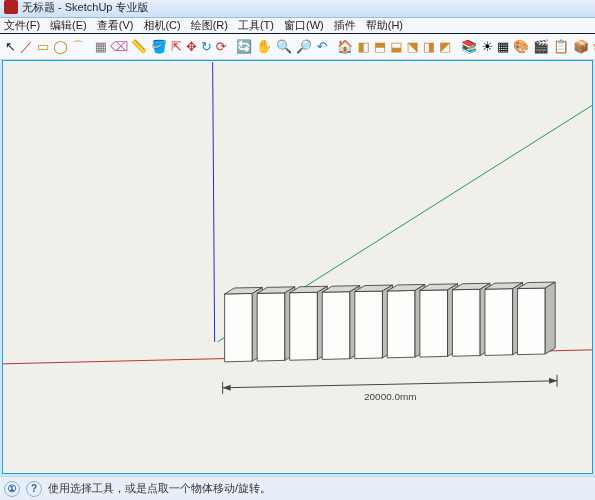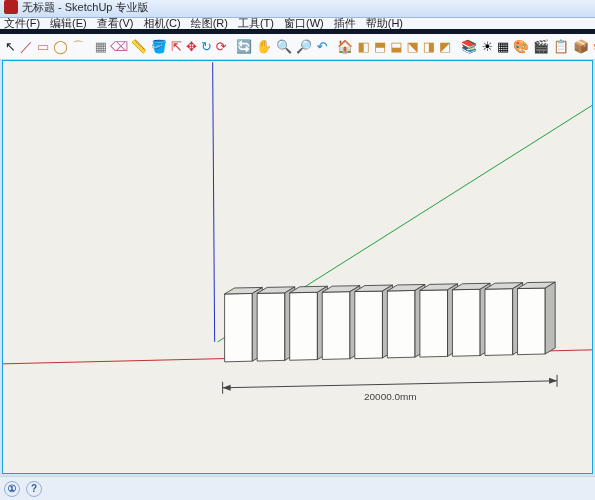--- a/index.html
+++ b/index.html
@@ -1,20 +1,20 @@
 <!DOCTYPE html>
 <html><head>
 <meta charset="utf-8">
 <style>
   * { margin: 0; padding: 0; box-sizing: border-box; }
   body { font-family: "Microsoft YaHei", Tahoma, Arial, sans-serif; font-size: 11px; background: #d4e4f7; width: 595px; height: 500px; overflow: hidden; position: relative; }
   .titlebar { height: 18px; background: linear-gradient(to bottom, #e8f0fc, #cde0f8); display: flex; align-items: flex-start; padding: 0 4px; border-bottom: 1px solid #9db8dd; }
   .titlebar .icon { width: 14px; height: 14px; background: #b02020; border-radius: 2px; margin-right: 4px; display: inline-block; }
   .titlebar .title { color: #2a2a2a; font-size: 11px; }
-  .menubar { height: 16px; background: #f4f7fc; display: flex; align-items: center; padding: 0 4px; gap: 10px; border-bottom: 5px solid #0f172a; }
+  .menubar { height: 16px; background: #f4f7fc; display: flex; align-items: center; padding: 0 4px; gap: 10px; border-bottom: 1px solid #0f172a; }
   .menubar span { color: #222; cursor: default; font-size: 11px; }
   .toolbar { height: 26px; background: #f7f9fc; display: flex; align-items: center; padding: 0 4px; gap: 2px; border-bottom: 1px solid #c8d6ea; }
   .tb-btn { width: 18px; height: 18px; display: flex; align-items: center; justify-content: center; border: 1px solid transparent; border-radius: 2px; cursor: default; font-size: 13px; }
   .tb-sep { width: 1px; height: 18px; background: #c8d6ea; margin: 0 2px; }
   .viewport { position: absolute; top: 60px; left: 2px; right: 2px; bottom: 26px; background: #f2f0eb; border: 1px solid #0ea5e9; overflow: hidden; }
   .viewport svg { width: 100%; height: 100%; display: block; }
   .statusbar { position: absolute; left: 0; right: 0; bottom: 0; height: 24px; background: #e8eef8; border-top: 1px solid #c8d6ea; display: flex; align-items: center; padding: 0 4px; gap: 6px; font-size: 11px; color: #333; }
   .status-icon { width: 16px; height: 16px; display: inline-flex; align-items: center; justify-content: center; color: #2a5fa0; font-weight: bold; border: 1px solid #8fb0d8; border-radius: 50%; font-size: 10px; }
   .dim-label { font-size: 10px; fill: #444; font-family: Arial, sans-serif; }
 </style>
@@ -129,13 +129,14 @@
       <polygon points="220,326 228,323 228,329" fill="#444"></polygon>
       <polygon points="555,319 547,316 547,322" fill="#444"></polygon>
       <text x="388" y="338" text-anchor="middle" class="dim-label">20000.0mm</text>
     </g>
   </svg>
 </div>
 
 <div class="statusbar">
   <span class="status-icon">①</span>
   <span class="status-icon">?</span>
+  <span>使用选择工具，或是点取一个物体移动/旋转。</span>
 </div>
 
 </body></html>

